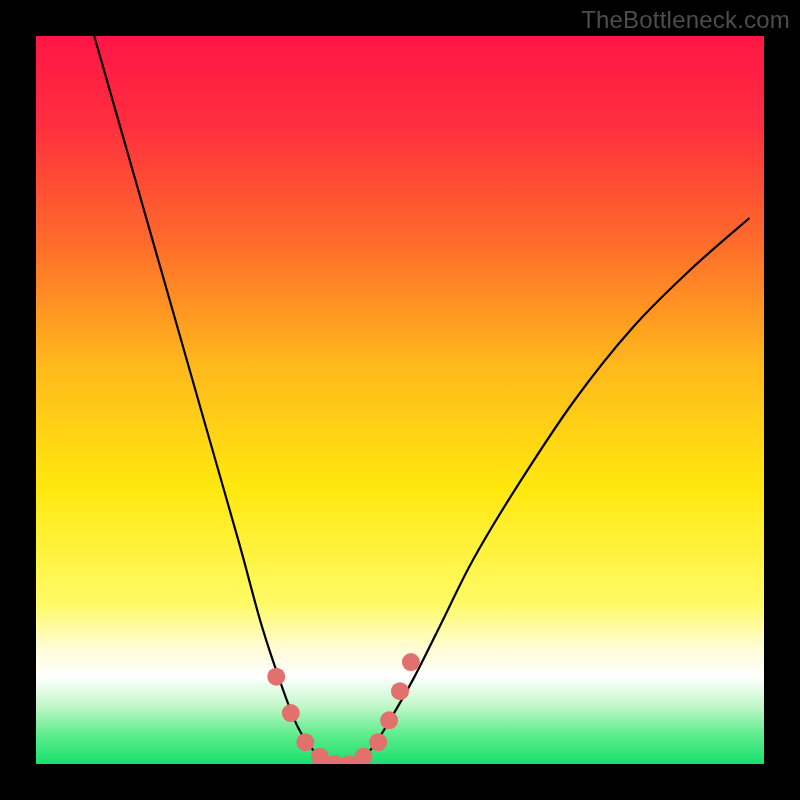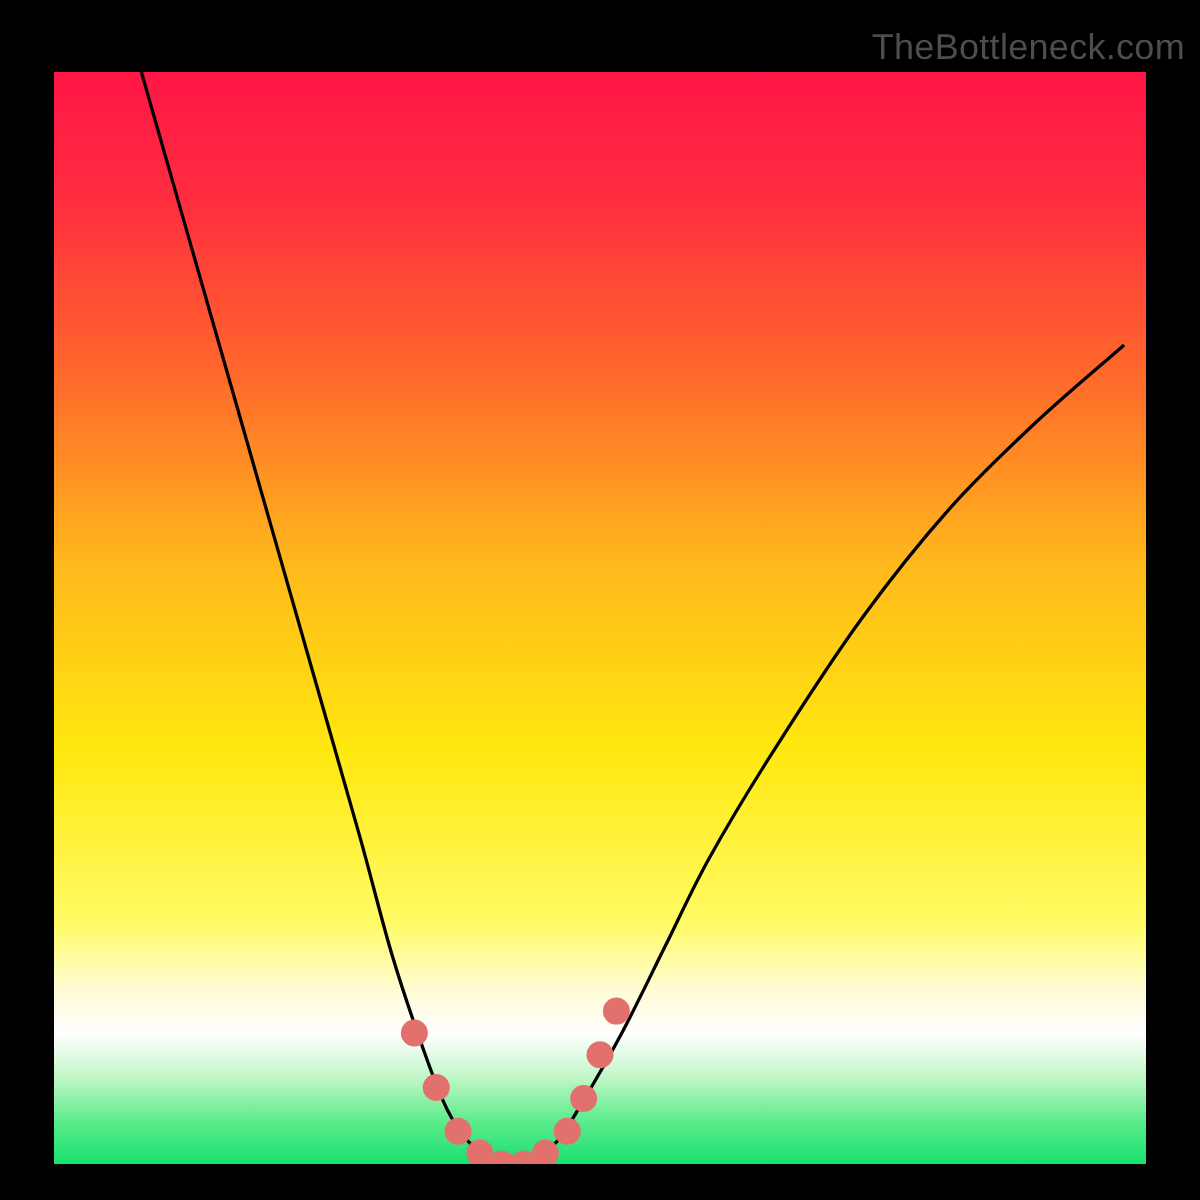--- a/index.html
+++ b/index.html
@@ -6,21 +6,21 @@
     margin: 0;
     padding: 0;
     width: 800px;
     height: 800px;
     background: #000000;
     overflow: hidden;
     font-family: Arial, Helvetica, sans-serif;
   }
   .frame {
     position: absolute;
-    top: 12px;
+    top: 0;
     left: 0;
     width: 800px;
     height: 788px;
     background: #000000;
   }
   .watermark {
     position: absolute;
     top: 6px;
     right: 10px;
     color: #4d4d4d;

